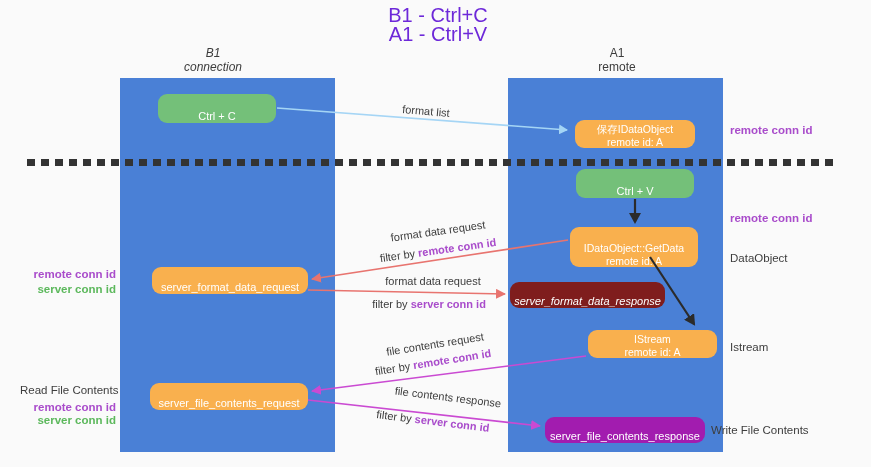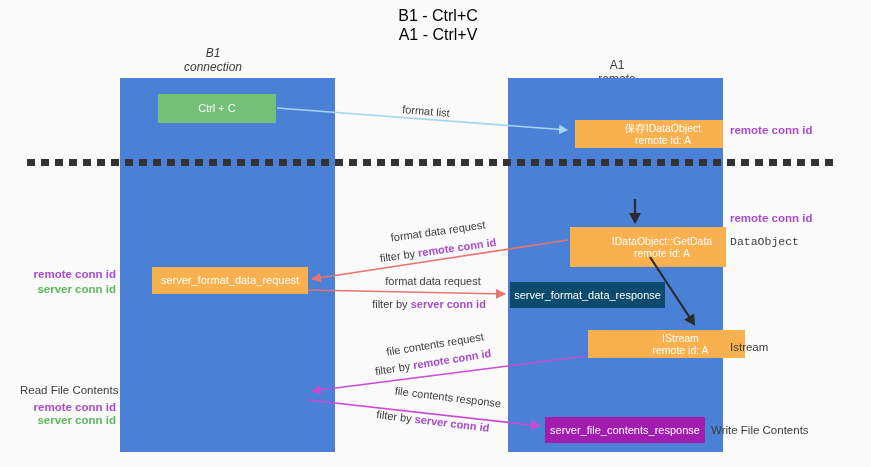--- a/index.html
+++ b/index.html
@@ -10,39 +10,39 @@
   .canvas{
     position:relative;
     width:871px;height:467px;
     background:#fafafa;
     overflow:hidden;
   }
   .title{
     position:absolute;left:438px;top:6px;
     transform:translateX(-50%);
     text-align:center;
-    font-size:16px;line-height:19px;color:#000000;
+    font-size:20px;line-height:19px;color:#6d28d9;
   }
   .lane-header{
     position:absolute;transform:translateX(-50%);
     text-align:center;font-size:12px;line-height:14px;color:#3d3d3d;
   }
   .lane{
     position:absolute;top:78px;width:215px;height:374px;
   }
   .dash-line{
     position:absolute;left:27px;top:159px;width:806px;height:7px;
     background:repeating-linear-gradient(90deg,#333333 0 8px,transparent 8px 14px);
   }
   .node{
     position:absolute;
-    display:flex;flex-direction:column;align-items:center;justify-content:center;
-    font-size:11px;line-height:13px;text-align:center;white-space:nowrap;
+    display:flex;flex-direction:column;align-items:center;justify-content:flex-end;
+    font-size:11px;line-height:13px;text-align:center;white-space:nowrap;border-radius:9px;
   }
-  .node.small{font-size:10.5px;line-height:12.5px;padding-left:28px;}
+  .node.small{font-size:10.5px;line-height:12.5px;}
   .elabel{
     position:absolute;font-size:11px;color:#3d3d3d;white-space:nowrap;
     transform-origin:center center;
   }
   .side-label{
     position:absolute;font-size:11.5px;white-space:nowrap;color:#3d3d3d;
   }
   .side-label.right-col{left:730px;}
   .side-label.left-col{left:20px;width:96px;text-align:right;}
   .bold{font-weight:bold;}
@@ -55,58 +55,64 @@
 
   <div class="title">
     <div>B1 - Ctrl+C</div>
     <div>A1 - Ctrl+V</div>
   </div>
 
   <div class="lane-header" style="left:213px;top:46px;font-style:italic;">
     <div>B1</div>
     <div>connection</div>
   </div>
-  <div class="lane-header" style="left:617px;top:58px;">
+  <div class="lane-header" style="left:617px;top:46px;">
     <div>A1</div>
     <div>remote</div>
   </div>
 
   <div class="lane" style="left: 120px; background: rgb(74, 128, 214);"></div>
   <div class="lane" style="left: 508px; background: rgb(74, 128, 214);"></div>
 
   <div class="dash-line"></div>
 
   <div class="node" style="left: 158px; top: 94px; width: 118px; height: 29px; background: rgb(116, 192, 121); color: rgb(255, 255, 255);">
     <span>Ctrl + C</span>
   </div>
 
   <div class="node small" style="left: 575px; top: 120px; width: 120px; height: 28px; background: rgb(249, 176, 78); color: rgb(255, 255, 255);">
     <span>保存IDataObject</span>
     <span>remote id: A</span>
   </div>
 
+  <div class="node" style="left: 576px; top: 169px; width: 118px; height: 29px; background: rgb(116, 192, 121); color: rgb(255, 255, 255);">
+    <span>Ctrl + V</span>
+  </div>
 
   <div class="node small" style="left: 570px; top: 227px; width: 128px; height: 40px; background: rgb(249, 176, 78); color: rgb(255, 255, 255);">
     <span>IDataObject::GetData</span>
     <span>remote id: A</span>
   </div>
 
   <div class="node" style="left: 152px; top: 267px; width: 156px; height: 27px; background: rgb(249, 176, 78); color: rgb(255, 255, 255);">
     <span>server_format_data_request</span>
   </div>
 
-  <div class="node" style="left: 510px; top: 282px; width: 155px; height: 26px; background: #0c4a6e; color: rgb(255, 255, 255);">
+  <div class="node" style="left: 510px; top: 282px; width: 155px; height: 26px; background: #7f1d1d; color: rgb(255, 255, 255); font-style: italic;">
     <span>server_format_data_response</span>
   </div>
 
   <div class="node small" style="left: 588px; top: 330px; width: 129px; height: 28px; background: rgb(249, 176, 78); color: rgb(255, 255, 255);">
     <span>IStream</span>
     <span>remote id: A</span>
   </div>
 
+  <div class="node" style="left: 150px; top: 383px; width: 158px; height: 27px; background: rgb(249, 176, 78); color: rgb(255, 255, 255);">
+    <span>server_file_contents_request</span>
+  </div>
 
   <div class="node" style="left: 545px; top: 417px; width: 160px; height: 26px; background: #a21caf; color: rgb(255, 255, 255);">
     <span>server_file_contents_response</span>
   </div>
 
   <svg class="overlay" width="871" height="467" viewBox="0 0 871 467">
     <defs>
       <marker id="mBlue" markerWidth="10" markerHeight="10" refX="8" refY="5" orient="auto" markerUnits="userSpaceOnUse">
         <path d="M0,0 L9,5 L0,10 z" fill="#a5d5f5"></path>
       </marker>
@@ -153,21 +159,21 @@
     <span>filter by </span><span class="bold" style="color: rgb(169, 76, 203);">remote conn id</span>
   </div>
 
   <div class="elabel" style="left:448px;top:397px;transform:translate(-50%,-50%) rotate(7deg);">file contents response</div>
   <div class="elabel" style="left:433px;top:421px;transform:translate(-50%,-50%) rotate(7deg);">
     <span>filter by </span><span class="bold" style="color: rgb(169, 76, 203);">server conn id</span>
   </div>
 
   <div class="side-label right-col bold" style="top: 124px; color: rgb(169, 76, 203);">remote conn id</div>
   <div class="side-label right-col bold" style="top: 212px; color: rgb(169, 76, 203);">remote conn id</div>
-  <div class="side-label right-col" style="top:235px;font-family:Liberation Mono, monospace;">DataObject</div>
+  <div class="side-label right-col" style="top:252px;">DataObject</div>
   <div class="side-label right-col" style="top:341px;">Istream</div>
   <div class="side-label right-col" style="top:424px;left:711px;">Write File Contents</div>
 
   <div class="side-label left-col bold" style="top: 268px; color: rgb(169, 76, 203);">remote conn id</div>
   <div class="side-label left-col bold" style="top: 283px; color: rgb(92, 184, 92);">server conn id</div>
   <div class="side-label left-col" style="top:384px;">Read File Contents</div>
   <div class="side-label left-col bold" style="top: 401px; color: rgb(169, 76, 203);">remote conn id</div>
   <div class="side-label left-col bold" style="top: 414px; color: rgb(92, 184, 92);">server conn id</div>
 
 </div>

